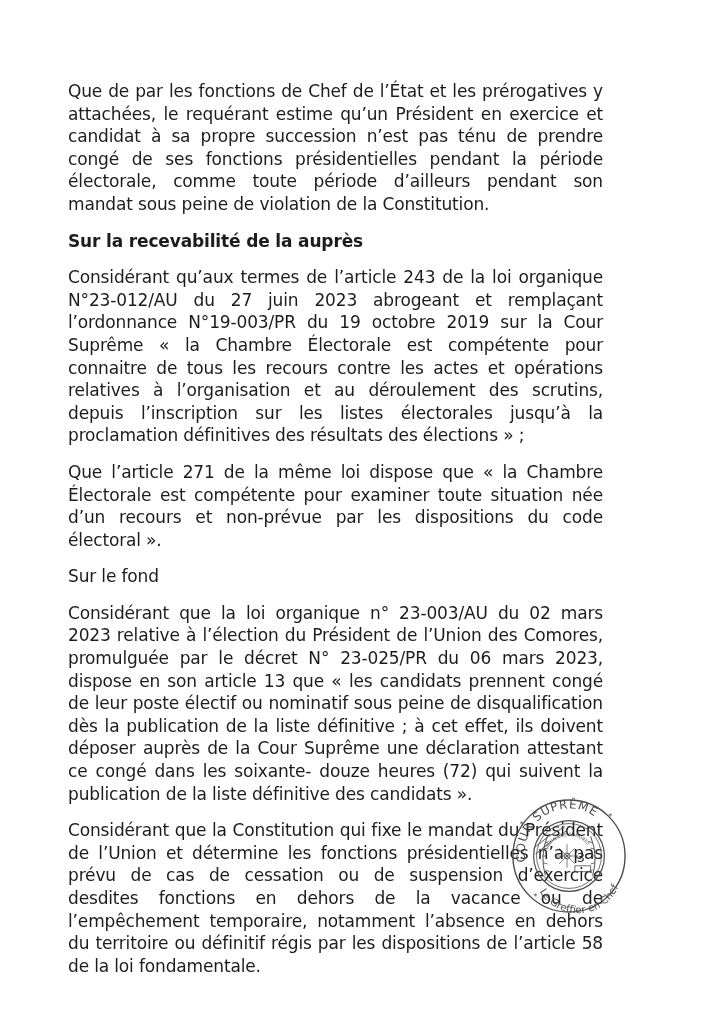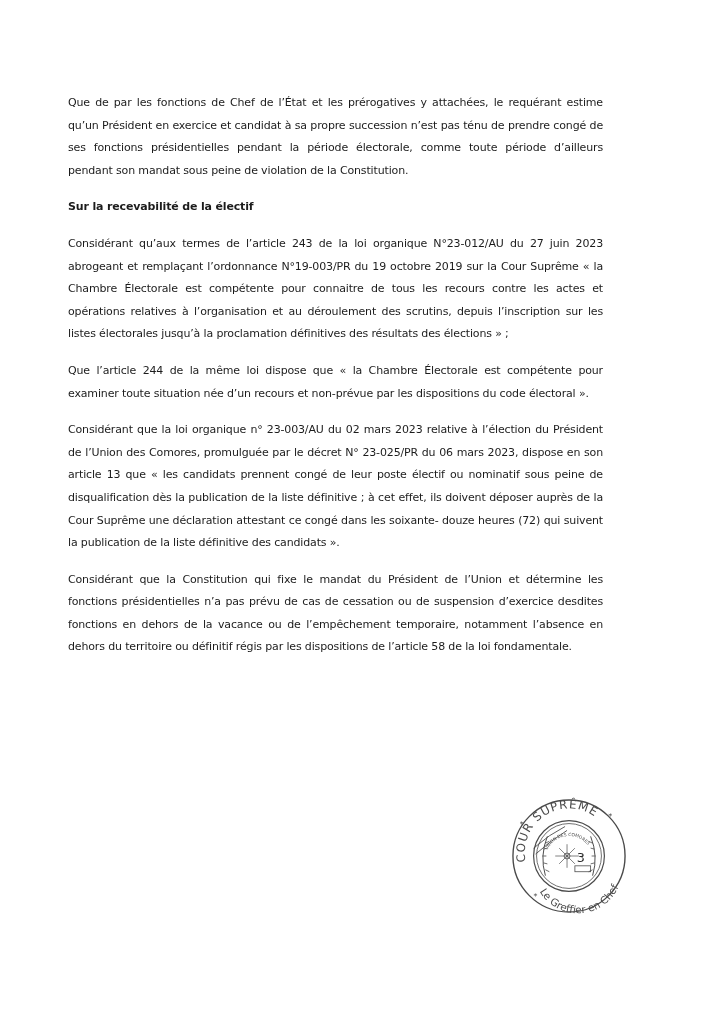--- a/index.html
+++ b/index.html
@@ -11,23 +11,23 @@
       width: 727px;
       height: 1024px;
       position: relative;
       overflow: hidden;
       font-family: "DejaVu Sans", sans-serif;
       color: #1c1c1c;
     }
     .page {
       position: absolute;
       left: 68px;
-      top: 92px;
+      top: 80px;
       width: 535px;
-      font-size: 11px;
+      font-size: 17px;
       line-height: 22.6px;
       letter-spacing: -0.15px;
     }
     .para {
       margin: 0 0 14px 0;
       text-align: justify;
       text-align-last: left;
     }
     .heading {
       margin: 0 0 14px 0;
@@ -47,27 +47,28 @@
       height: 118px;
     }
     .stamp svg { width: 100%; height: 100%; }
   </style>
 </head>
 <body>
 
 <div class="page">
   <p class="para">Que de par les fonctions de Chef de l’État et les prérogatives y attachées, le requérant estime qu’un Président en exercice et candidat à sa propre succession n’est pas ténu de prendre congé de ses fonctions présidentielles pendant la période électorale, comme toute période d’ailleurs pendant son mandat sous peine de violation de la Constitution.</p>
 
-  <p class="heading">Sur la recevabilité de la électif</p>
+  <p class="heading">Sur la recevabilité de la auprès</p>
 
   <p class="para"><span class="lead">Considérant</span><span> qu’aux termes de l’article 243 de la loi organique N°23-012/AU du 27 juin 2023 abrogeant et remplaçant l’ordonnance N°19-003/PR du 19 octobre 2019 sur la Cour Suprême « la Chambre Électorale est compétente pour connaitre de tous les recours  contre les actes et opérations relatives à l’organisation et au déroulement des scrutins, depuis l’inscription sur les listes électorales jusqu’à la proclamation définitives des résultats des élections » ;</span></p>
 
-  <p class="para">Que l’article 244 de la même loi dispose que « la Chambre Électorale est compétente pour examiner toute situation née d’un recours et non-prévue par les dispositions du code électoral ».</p>
+  <p class="para">Que l’article 271 de la même loi dispose que « la Chambre Électorale est compétente pour examiner toute situation née d’un recours et non-prévue par les dispositions du code électoral ».</p>
 
 
+  <p class="heading plain">Sur le fond</p>
 
   <p class="para"><span class="lead">Considérant</span><span> que la loi organique n° 23-003/AU du 02 mars 2023 relative à l’élection du Président de l’Union des Comores, promulguée par le décret N° 23-025/PR du 06 mars 2023, dispose  en son article 13 que « les candidats prennent congé de leur poste électif ou nominatif sous peine de disqualification dès la publication de la liste définitive ; à cet effet, ils doivent déposer auprès de la Cour Suprême une déclaration attestant ce congé dans les soixante- douze heures (72) qui suivent la publication de la liste définitive des candidats ».</span></p>
 
   <p class="para"><span class="lead">Considérant</span><span> que la Constitution qui fixe le mandat du Président de l’Union et détermine les fonctions présidentielles n’a pas prévu de cas de cessation ou de suspension d’exercice desdites fonctions en dehors de la vacance ou de l’empêchement temporaire, notamment l’absence en dehors du territoire ou définitif régis par les dispositions de l’article 58 de la loi fondamentale.</span></p>
 </div>
 
 <div class="stamp">
   <svg viewBox="0 0 120 120" xmlns="http://www.w3.org/2000/svg">
     <defs>
       <path id="arcTop" d="M 16 66 A 45 45 0 0 1 100 36"></path>

